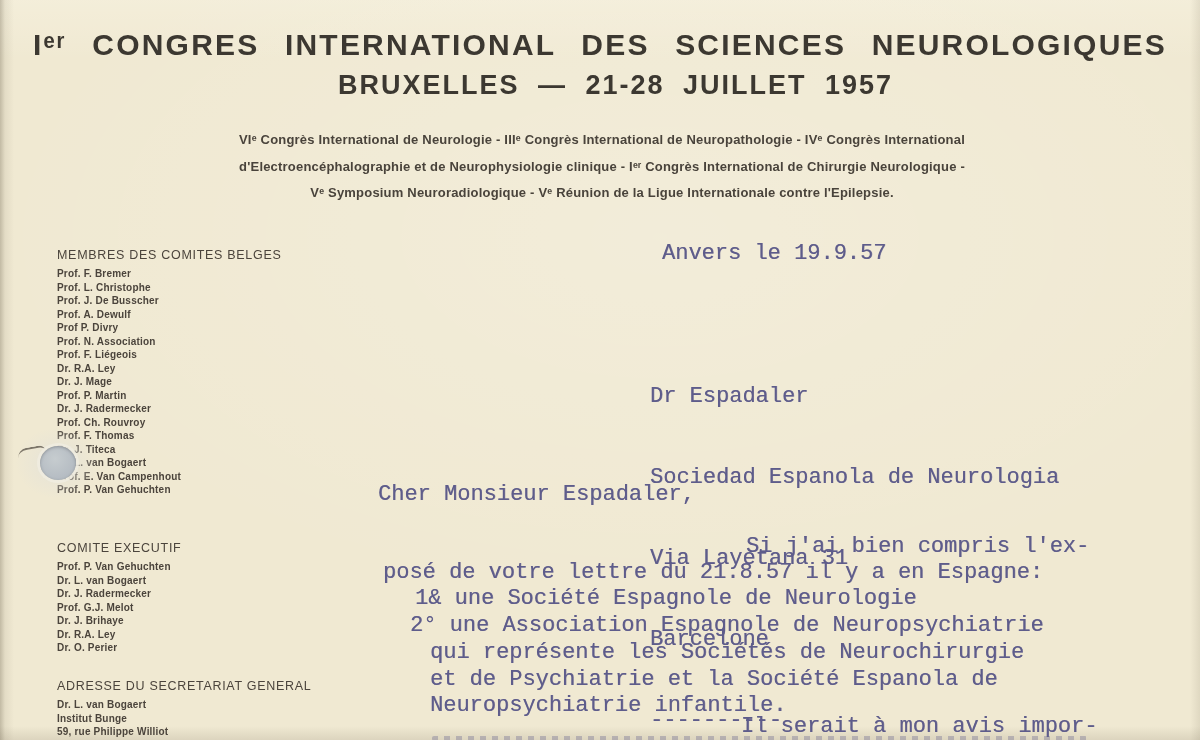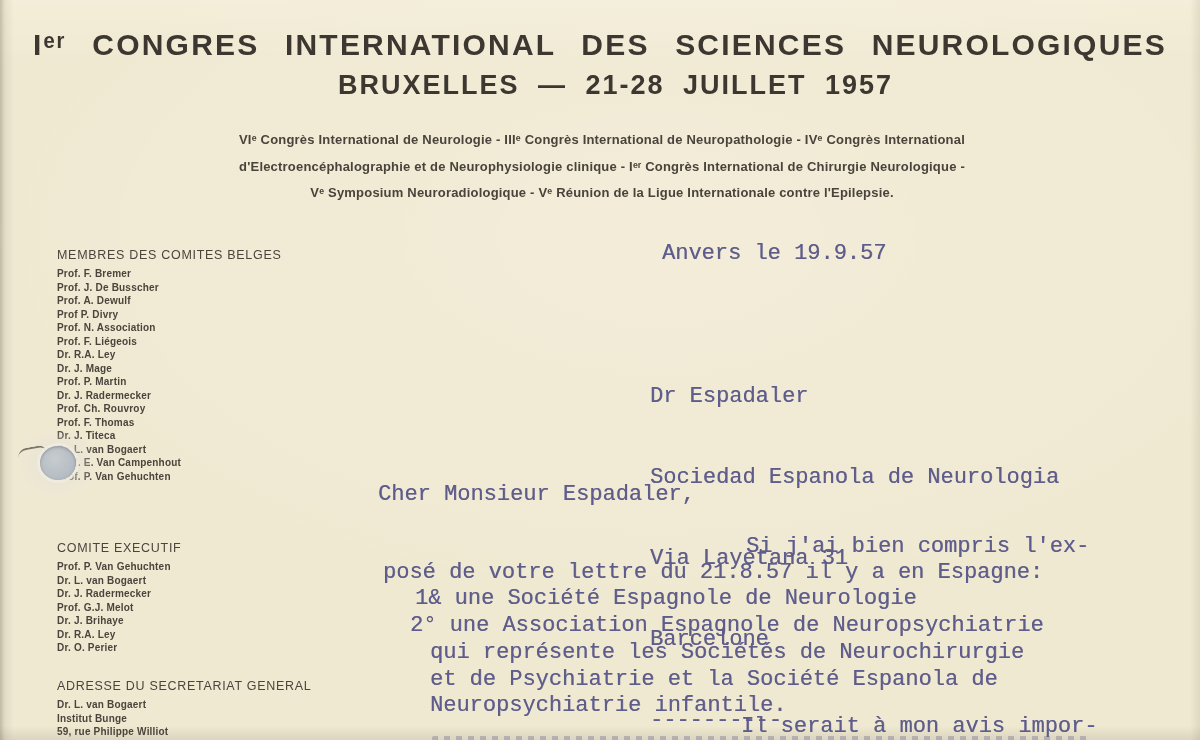--- a/index.html
+++ b/index.html
@@ -76,20 +76,21 @@
   <div class="title2">BRUXELLES — 21-28 JUILLET 1957</div>
   <div class="subtitle">
     <div>VIᵉ Congrès International de Neurologie - IIIᵉ Congrès International de Neuropathologie - IVᵉ Congrès International</div>
     <div>d'Electroencéphalographie et de Neurophysiologie clinique - Iᵉʳ Congrès International de Chirurgie Neurologique -</div>
     <div>Vᵉ Symposium Neuroradiologique - Vᵉ Réunion de la Ligue Internationale contre l'Epilepsie.</div>
   </div>
 
   <div class="side-section s0">
     <div class="sec-title">MEMBRES DES COMITES BELGES</div>
     <div class="name">Prof. F. Bremer</div>
+    <div class="name">Prof. L. Christophe</div>
     <div class="name">Prof. J. De Busscher</div>
     <div class="name">Prof. A. Dewulf</div>
     <div class="name">Prof P. Divry</div>
     <div class="name">Prof. N. Association</div>
     <div class="name">Prof. F. Liégeois</div>
     <div class="name">Dr. R.A. Ley</div>
     <div class="name">Dr. J. Mage</div>
     <div class="name">Prof. P. Martin</div>
     <div class="name">Dr. J. Radermecker</div>
     <div class="name">Prof. Ch. Rouvroy</div>

